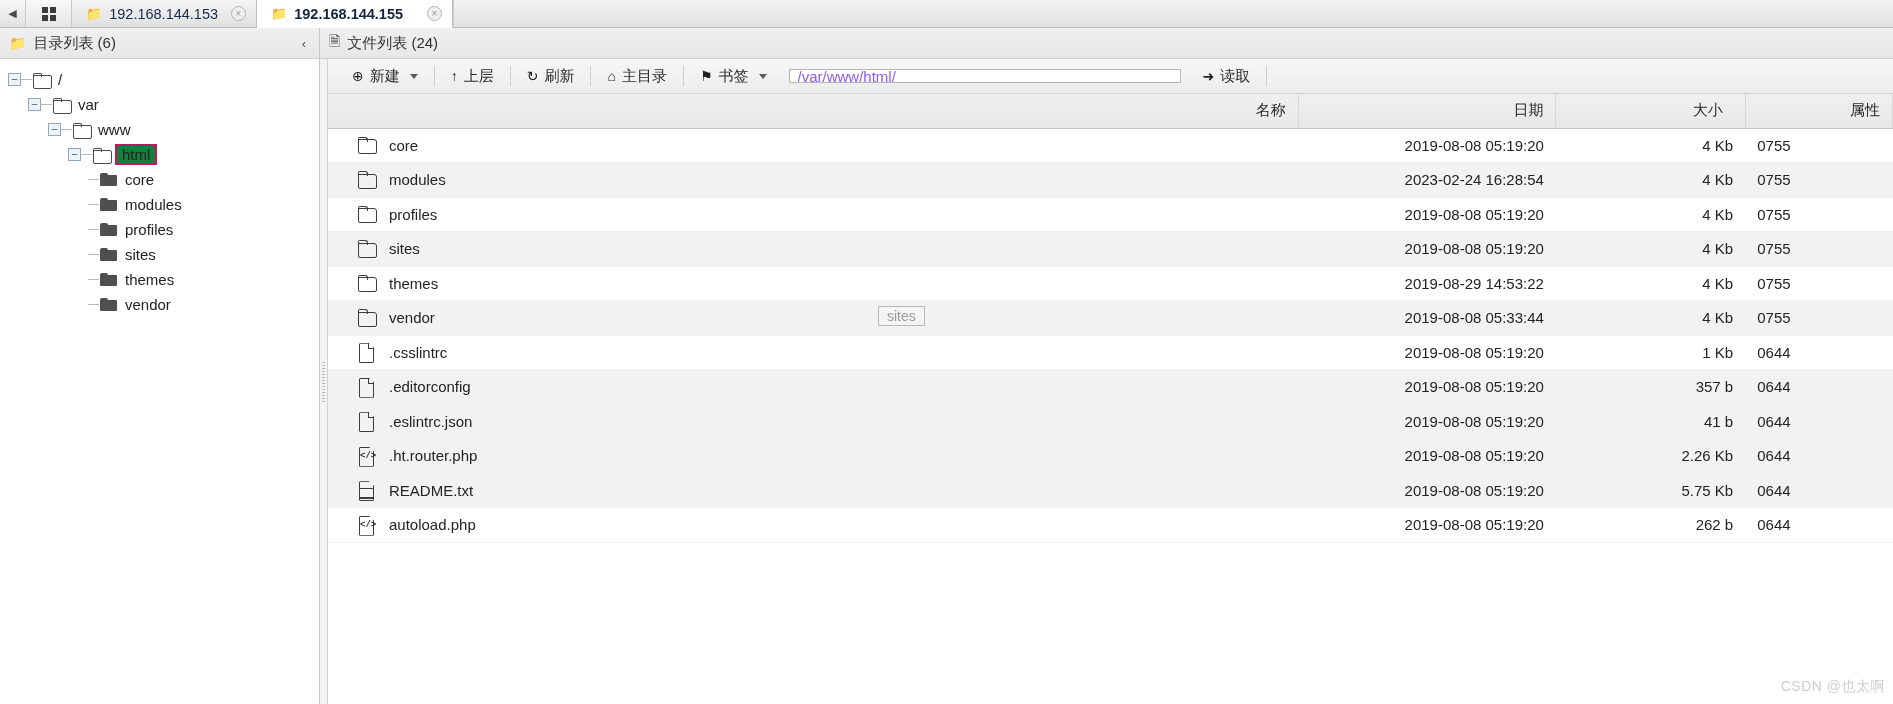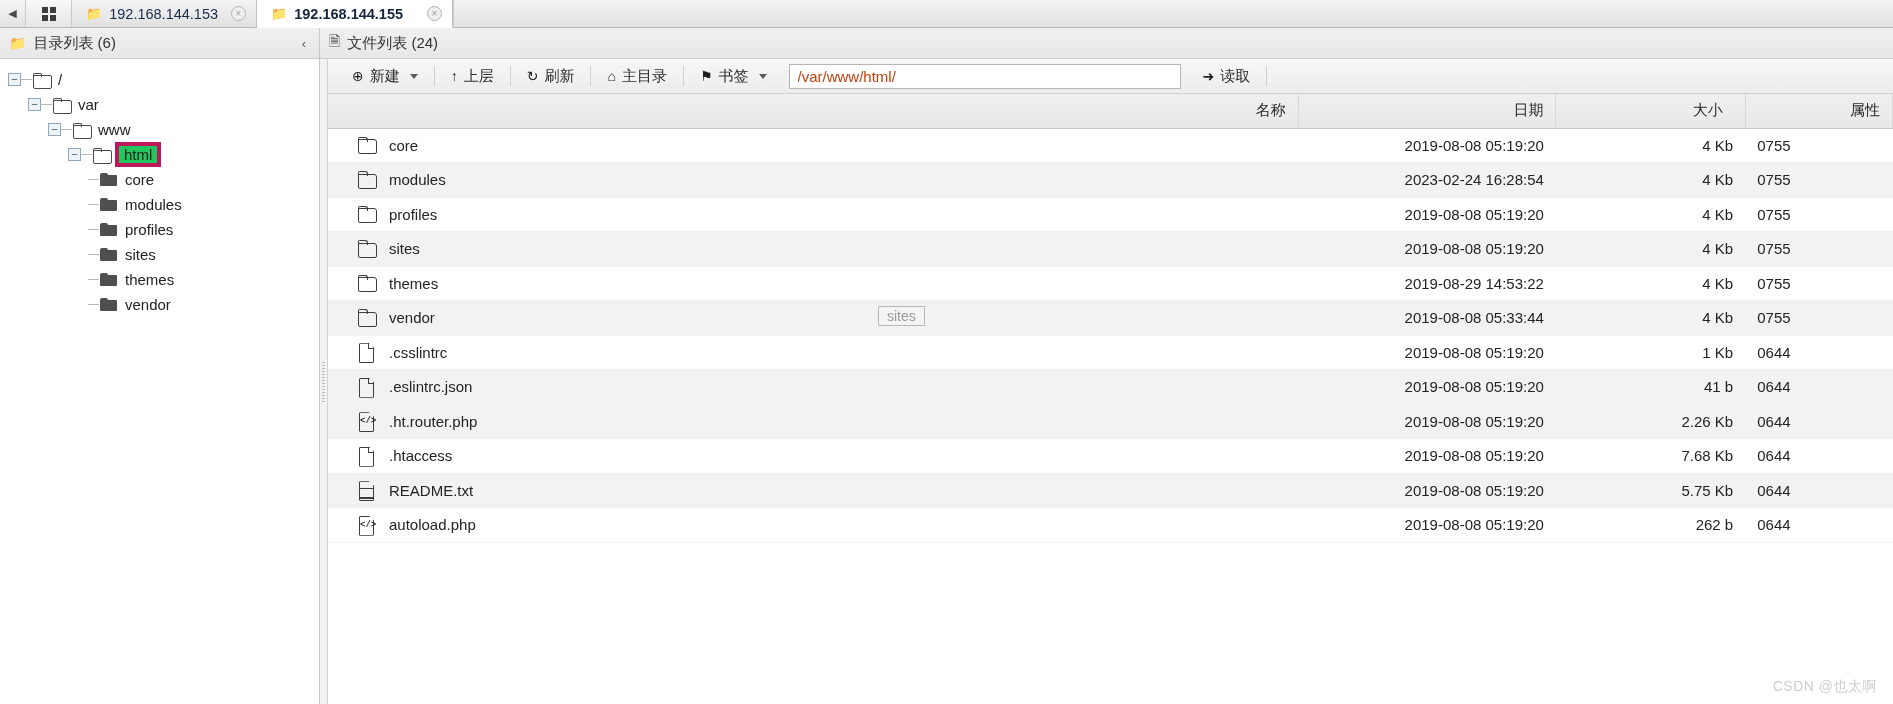--- a/index.html
+++ b/index.html
@@ -105,21 +105,21 @@
   }
   .tfolder-solid:before {
     content: ""; position: absolute; left: 0; top: 2px; width: 17px; height: 11px;
     background: #4f4f4f; border-radius: 1px;
   }
   .tfolder-solid:after {
     content: ""; position: absolute; left: 0; top: 0px; width: 8px; height: 3px;
     background: #4f4f4f; border-radius: 2px 2px 0 0;
   }
   .tree-label { padding: 0 3px; }
-  .tree-label.selected { background: #22c55e; border: 4px solid #be185d; padding: 0 5px; line-height: 17px; }
+  .tree-label.selected { background: #15803d; border: 2px solid #be185d; padding: 0 5px; line-height: 17px; }
 
   
   .right-pane { flex: 1; display: flex; flex-direction: column; background: #fff; position: relative; }
   .splitter {
     width: 8px; background: #f3f3f3; border-right: 1px solid #d2d2d2;
     display: flex; align-items: center; justify-content: center;
     position: absolute; left: 0; top: 31px; bottom: 0;
   }
   .grip { width: 3px; height: 40px;
     background-image: repeating-linear-gradient(to bottom, #b9b9b9 0 1px, transparent 1px 3px);
@@ -133,23 +133,23 @@
   .tb-btn {
     display: flex; align-items: center; gap: 6px;
     padding: 0 14px; height: 26px; font-size: 15px; color: #2b2b2b;
     white-space: nowrap;
   }
   .tb-sep { width: 1px; height: 20px; background: #cfcfcf; margin: 0 2px; }
   .caret { width: 0; height: 0; border-left: 4.5px solid transparent; border-right: 4.5px solid transparent; border-top: 5px solid #5a5a5a; margin-left: 4px; }
   .tb-ico { font-size: 14px; color: #1e1e1e; }
 
   .path-input {
-    flex: none; width: 392px; height: 25px;
+    flex: none; width: 392px; height: 14px;
     border: 1px solid #b6b6b6; background: #fff;
-    font-size: 15px; padding: 0 8px; color: #c2410c;
+    font-size: 15px; padding: 0 8px; color: #8b5cf6;
     font-family: "Liberation Sans", sans-serif;
     margin: 0 8px;
   }
 
   
   .table-wrap { flex: 1; overflow: hidden; }
   table.files { width: 100%; border-collapse: collapse; table-layout: fixed; }
   table.files th {
     background: linear-gradient(#efefef, #e8e8e8);
     border-bottom: 1px solid #c8c8c8;
@@ -210,21 +210,21 @@
   
   .drag-ghost {
     position: absolute;
     left: 558px; top: 278px;
     background: #f4f4f4; border: 1px solid #b7b7b7;
     color: #9a9a9a; font-size: 14px;
     padding: 1px 8px;
   }
   
   .watermark {
-    position: absolute; right: 16px; bottom: 8px;
+    position: absolute; right: 8px; bottom: 8px;
     font-size: 14px; color: #cfcfcf; letter-spacing: .5px;
     pointer-events: none;
   }
 </style>
 </head>
 <body>
 
 <div class="tabbar">
   <div class="tab-nav-arrow">◀</div>
   <div class="tab-grid-btn">
@@ -456,51 +456,51 @@
                 </span>
               </td>
               <td class="date">2019-08-08 05:19:20</td>
               <td class="size">1 Kb</td>
               <td class="attr">0644</td>
             </tr>
             <tr class="even">
               <td class="name-cell">
                 <span class="name-inner">
                   <span class="ico ico-file"></span>
+                  <span>.editorconfig</span>
+                </span>
+              </td>
+              <td class="date">2019-08-08 05:19:20</td>
+              <td class="size">357 b</td>
+              <td class="attr">0644</td>
+            </tr>
+            <tr class="even">
+              <td class="name-cell">
+                <span class="name-inner">
+                  <span class="ico ico-file"></span>
                   <span>.eslintrc.json</span>
                 </span>
               </td>
               <td class="date">2019-08-08 05:19:20</td>
               <td class="size">41 b</td>
               <td class="attr">0644</td>
             </tr>
             <tr class="even">
               <td class="name-cell">
                 <span class="name-inner">
                   <span class="ico ico-code">
                     <span class="code-glyph">&lt;/&gt;</span>
                   </span>
                   <span>.ht.router.php</span>
                 </span>
               </td>
               <td class="date">2019-08-08 05:19:20</td>
               <td class="size">2.26 Kb</td>
               <td class="attr">0644</td>
             </tr>
-            <tr class="odd">
-              <td class="name-cell">
-                <span class="name-inner">
-                  <span class="ico ico-file"></span>
-                  <span>.htaccess</span>
-                </span>
-              </td>
-              <td class="date">2019-08-08 05:19:20</td>
-              <td class="size">7.68 Kb</td>
-              <td class="attr">0644</td>
-            </tr>
             <tr class="even">
               <td class="name-cell">
                 <span class="name-inner">
                   <span class="ico ico-txt"></span>
                   <span>README.txt</span>
                 </span>
               </td>
               <td class="date">2019-08-08 05:19:20</td>
               <td class="size">5.75 Kb</td>
               <td class="attr">0644</td>

